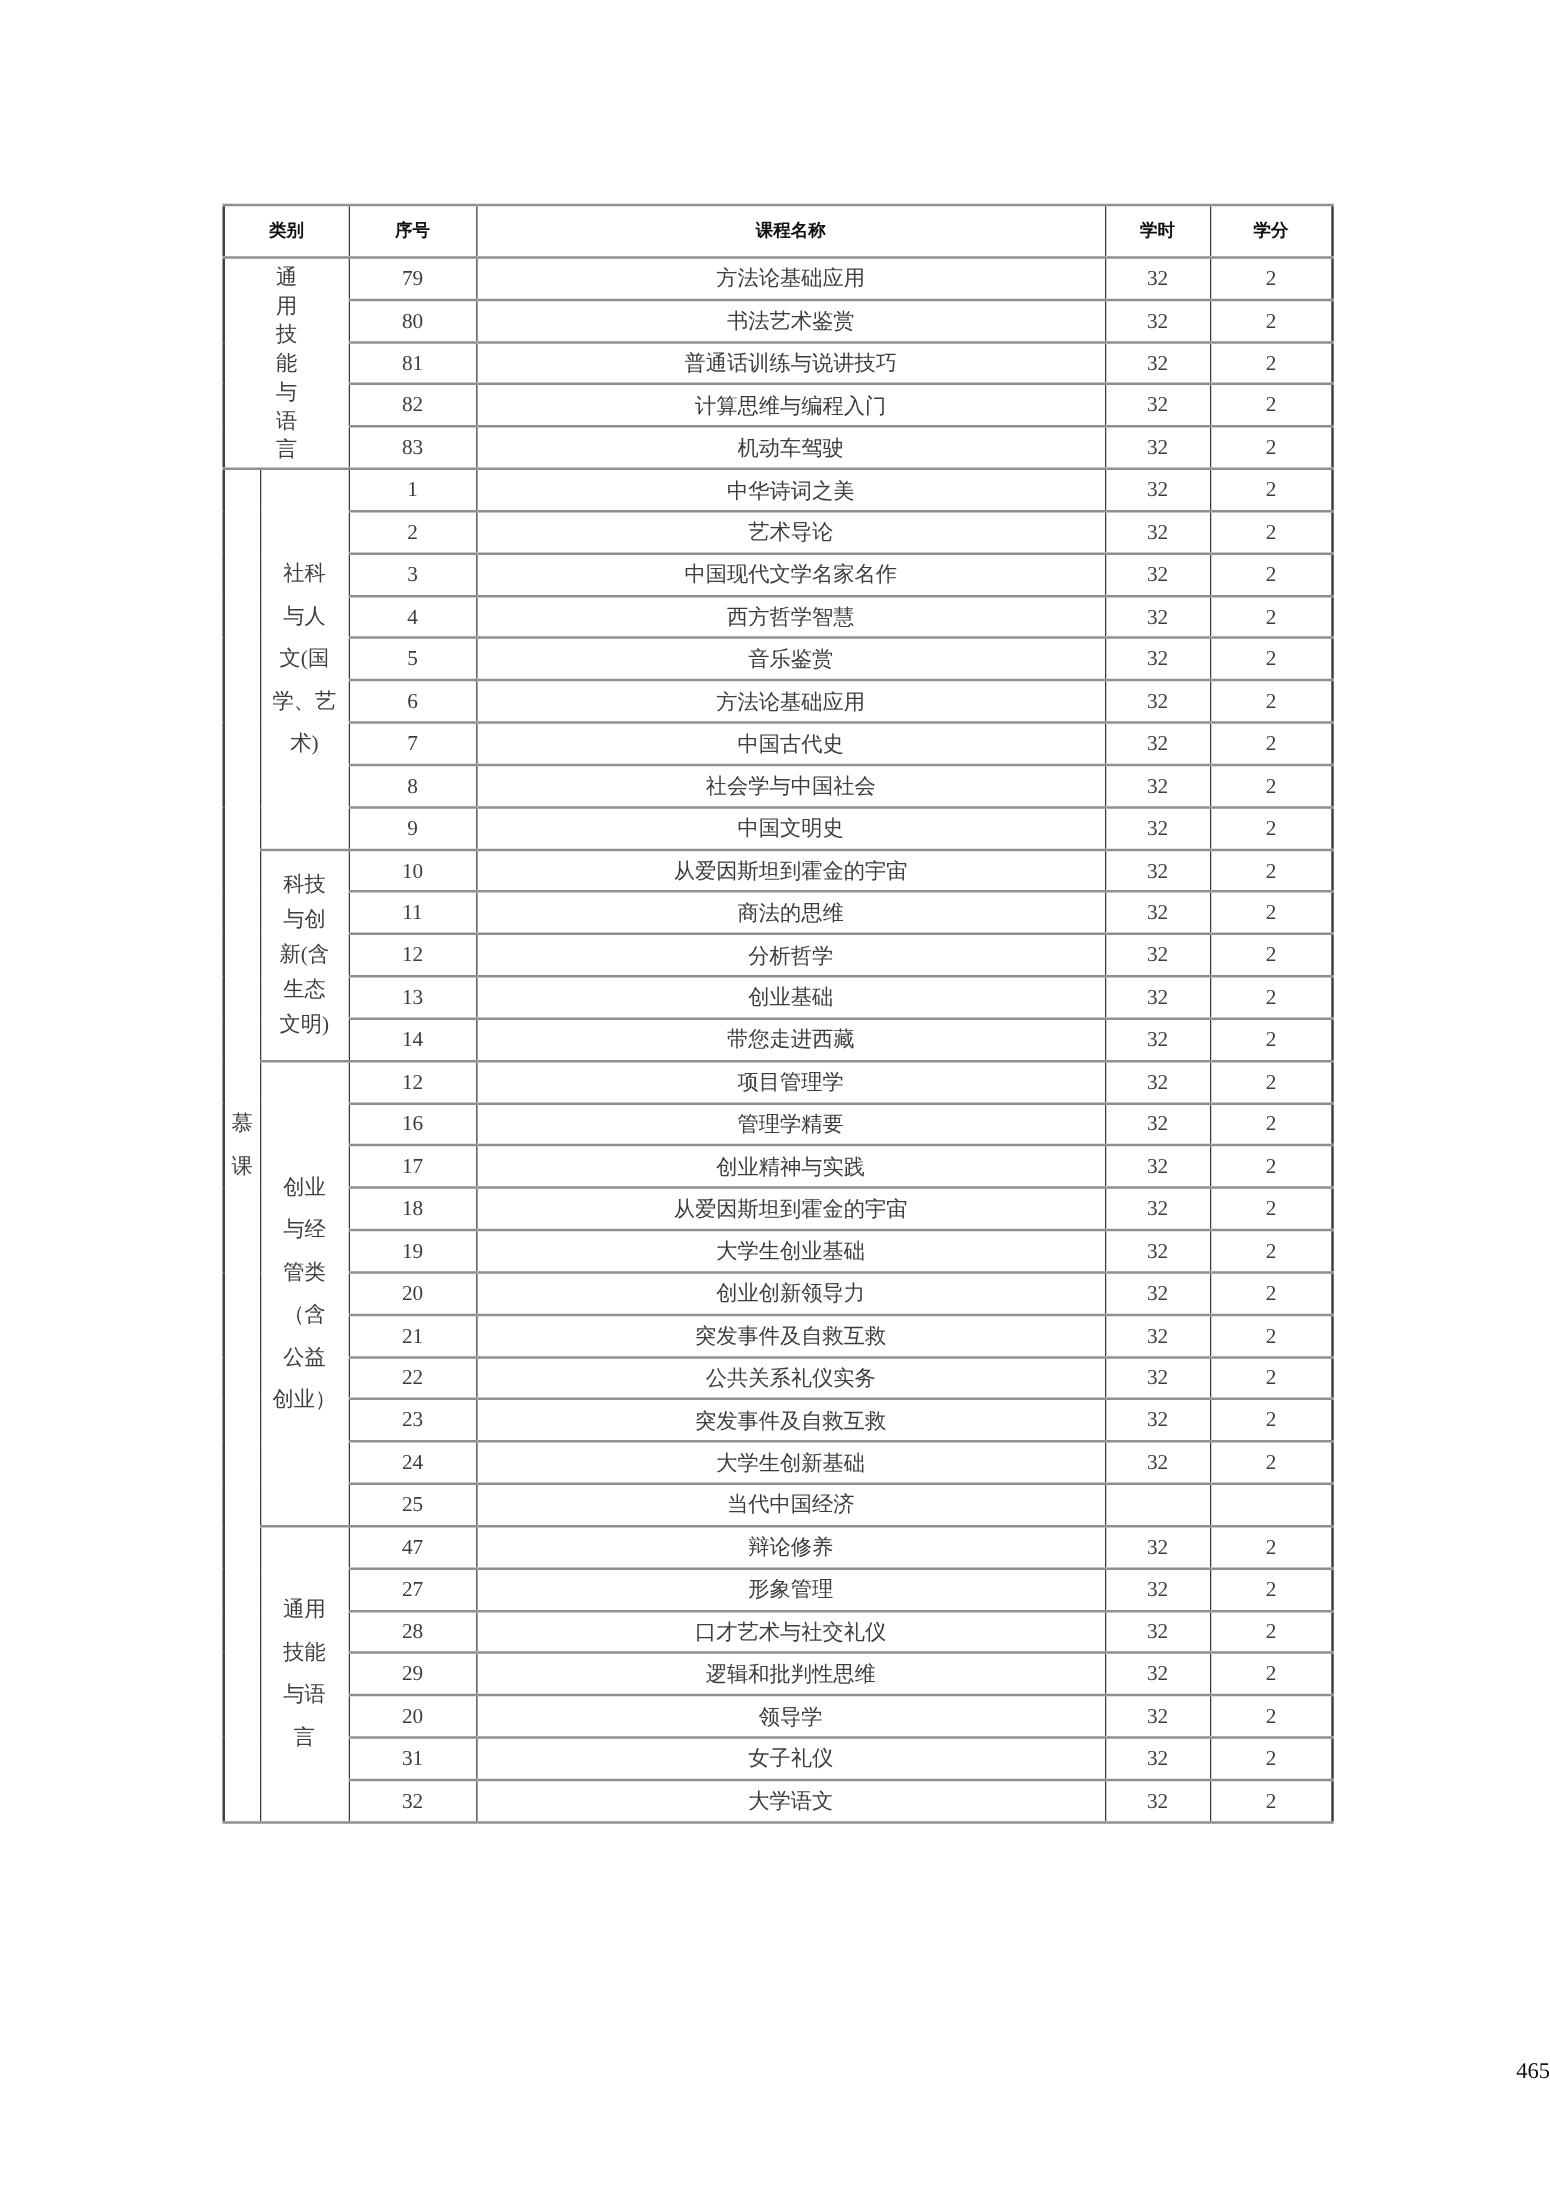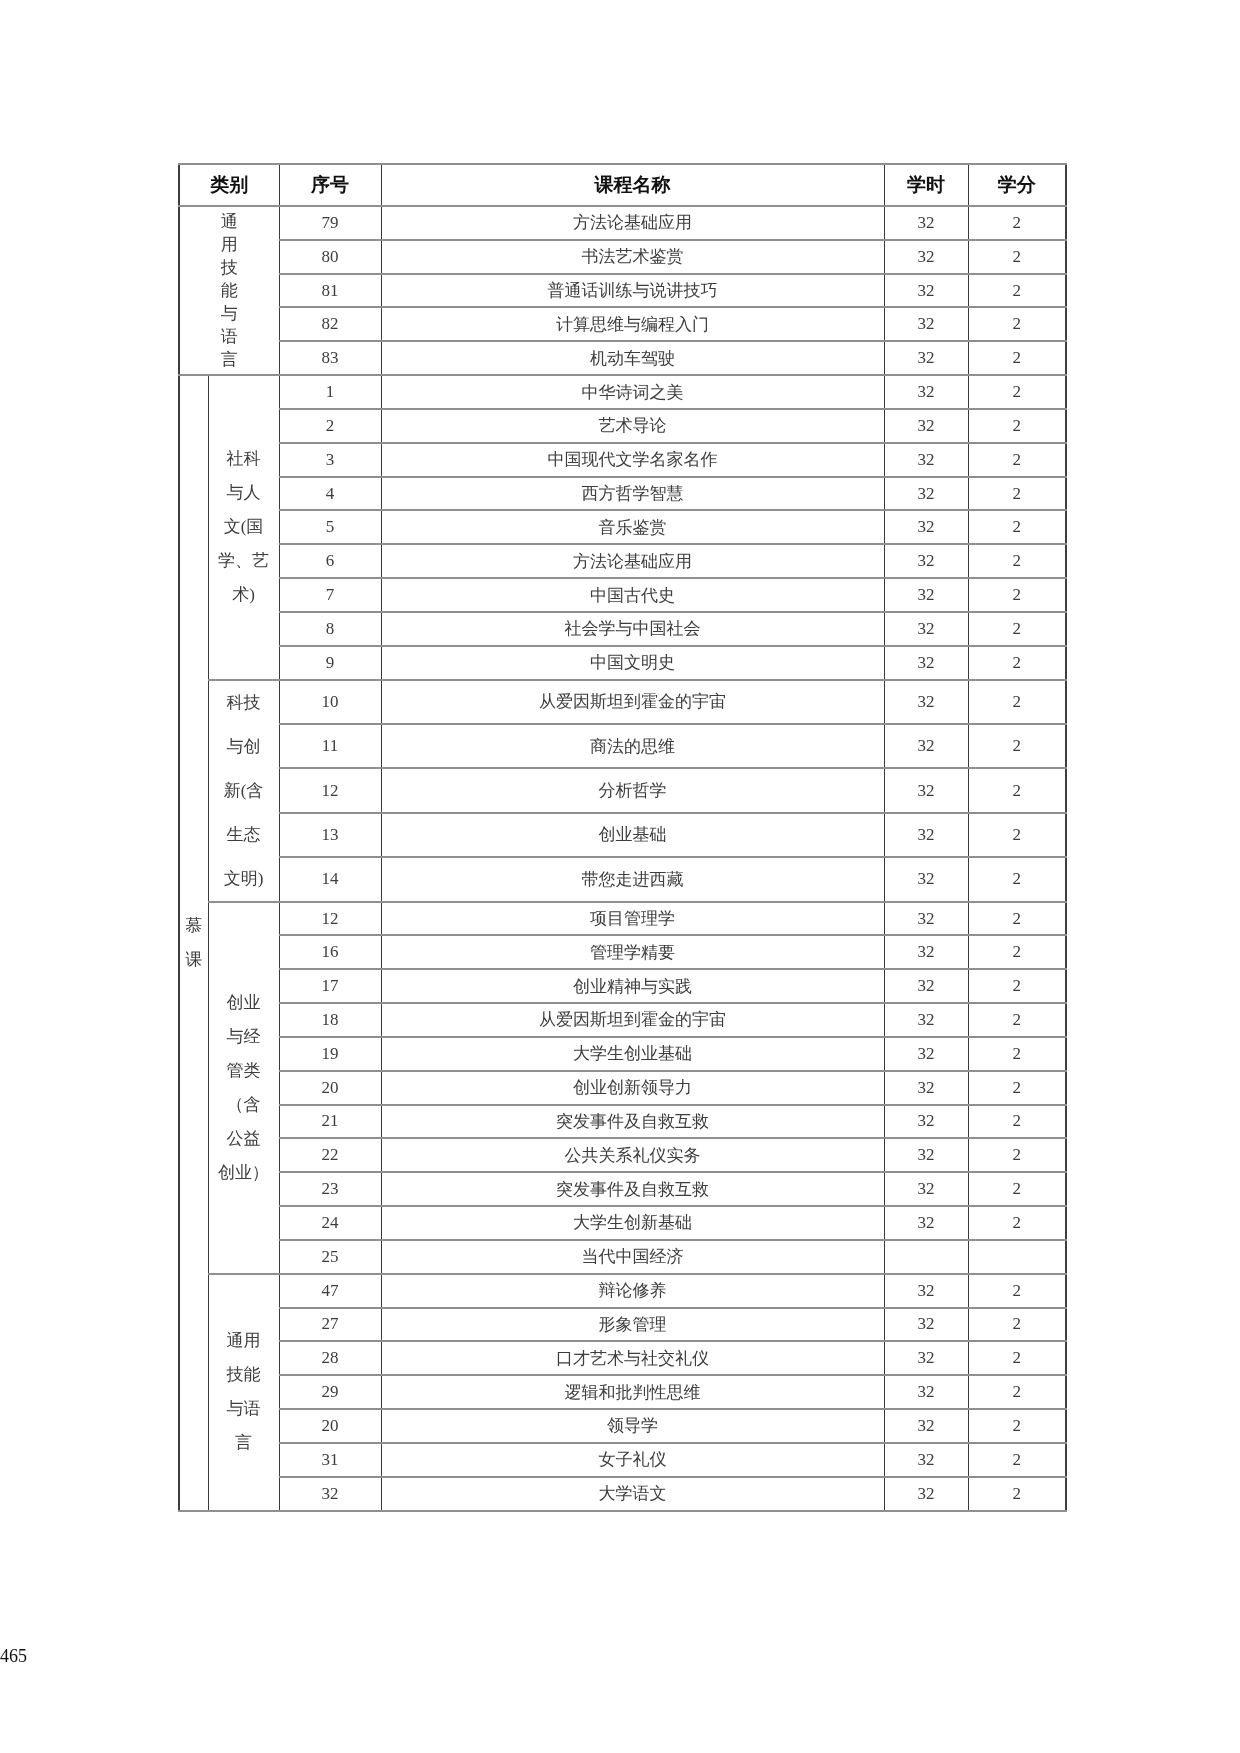--- a/index.html
+++ b/index.html
@@ -27,42 +27,42 @@
     border-right: 1.5px solid #3a3a3a;
     border-top: 2.5px solid #8f8f8f;
     border-bottom: 2.5px solid #8f8f8f;
     padding: 0 2px;
     text-align: center;
     vertical-align: middle;
     overflow: hidden;
   }
   .tbl thead tr { height: 42px; }
   .tbl thead th {
-    font-size: 19px;
+    font-size: 14px;
     font-weight: bold;
     color: #111;
     font-family: "Liberation Sans", "DejaVu Sans", sans-serif;
   }
   .tbl tbody tr { height: 33.84px; }
   .tbl tbody td {
     font-size: 17px;
     color: #3d3d3d;
   }
   td.cat {
     white-space: pre-line;
     font-size: 16.5px;
     color: #333;
     letter-spacing: 0;
   }
   .pageno {
     position: absolute;
     top: 1646px;
     left: 0;
     width: 100%;
-    text-align: left;
+    text-align: right;
     font-size: 18px;
     color: #111;
   }
 </style>
 </head>
 <body>
 
 <div class="page">
 
   <table class="tbl">
@@ -176,21 +176,21 @@
           <td>32</td>
           <td>2</td>
         </tr>
         <tr>
           <td>9</td>
           <td>中国文明史</td>
           <td>32</td>
           <td>2</td>
         </tr>
         <tr>
-          <td class="cat" rowspan="5" style="line-height: 44px;">科技
+          <td class="cat" rowspan="5" style="line-height: 28px;">科技
 与创
 新(含
 生态
 文明)</td>
           <td>10</td>
           <td>从爱因斯坦到霍金的宇宙</td>
           <td>32</td>
           <td>2</td>
         </tr>
         <tr>

